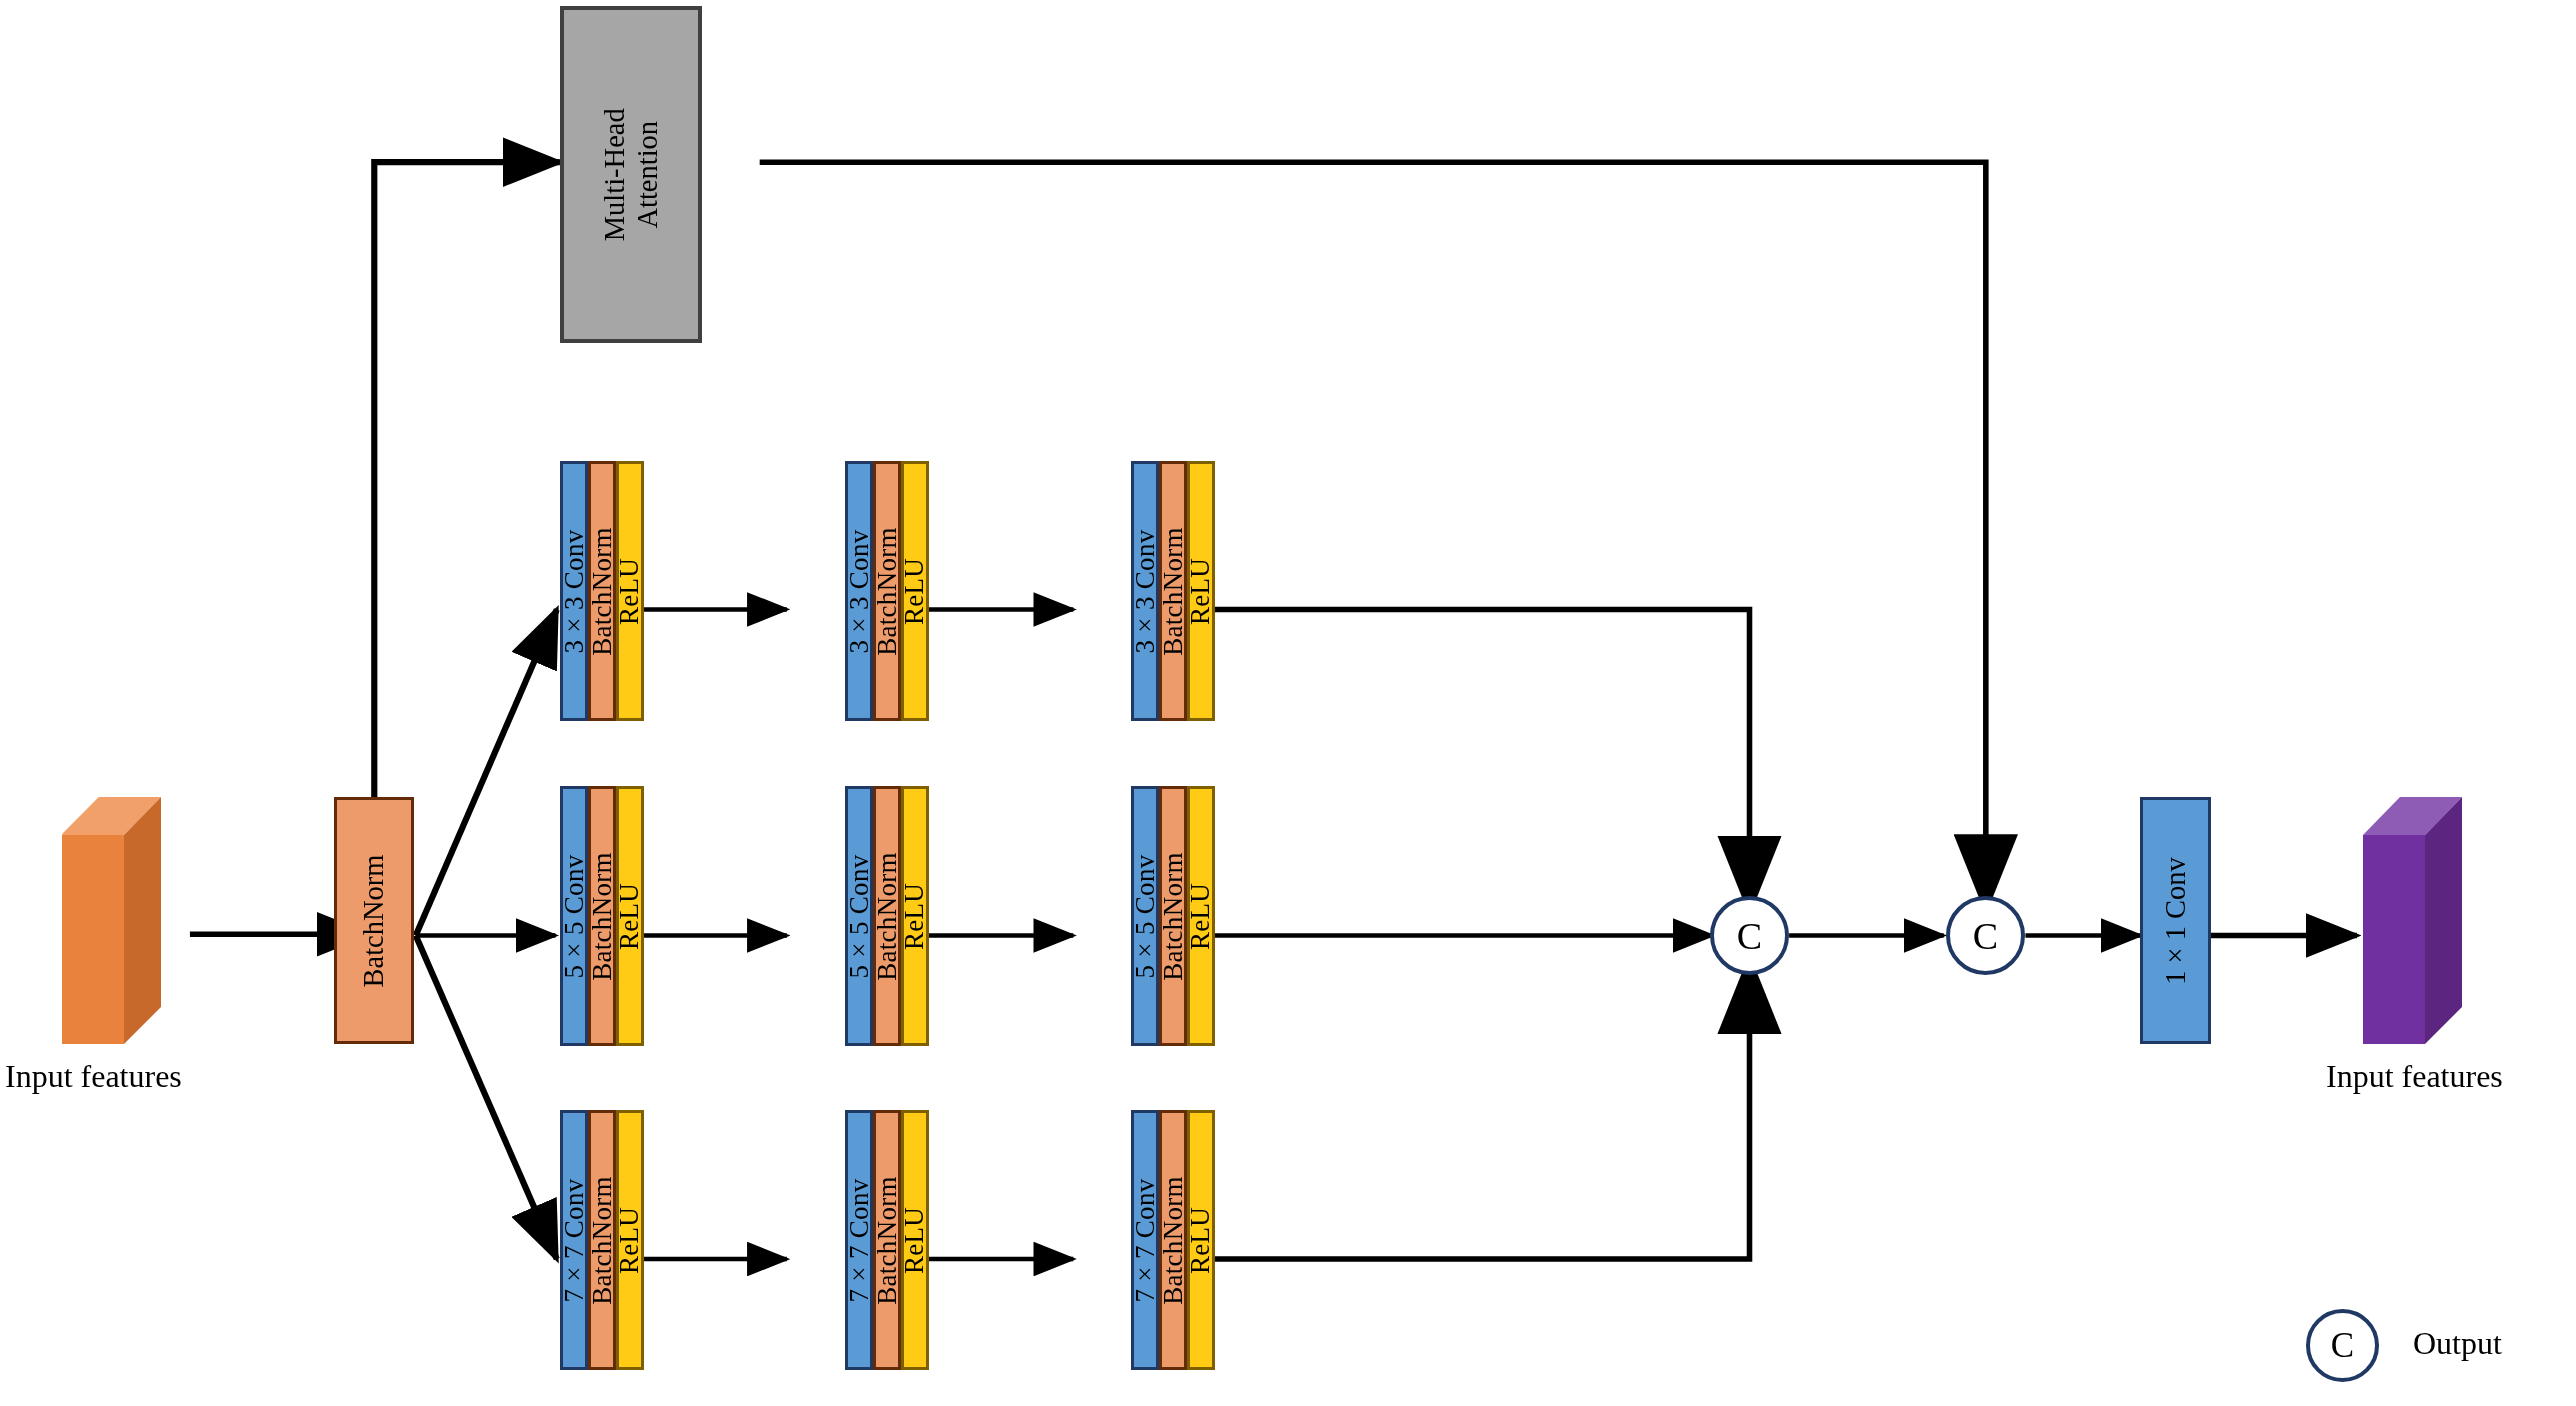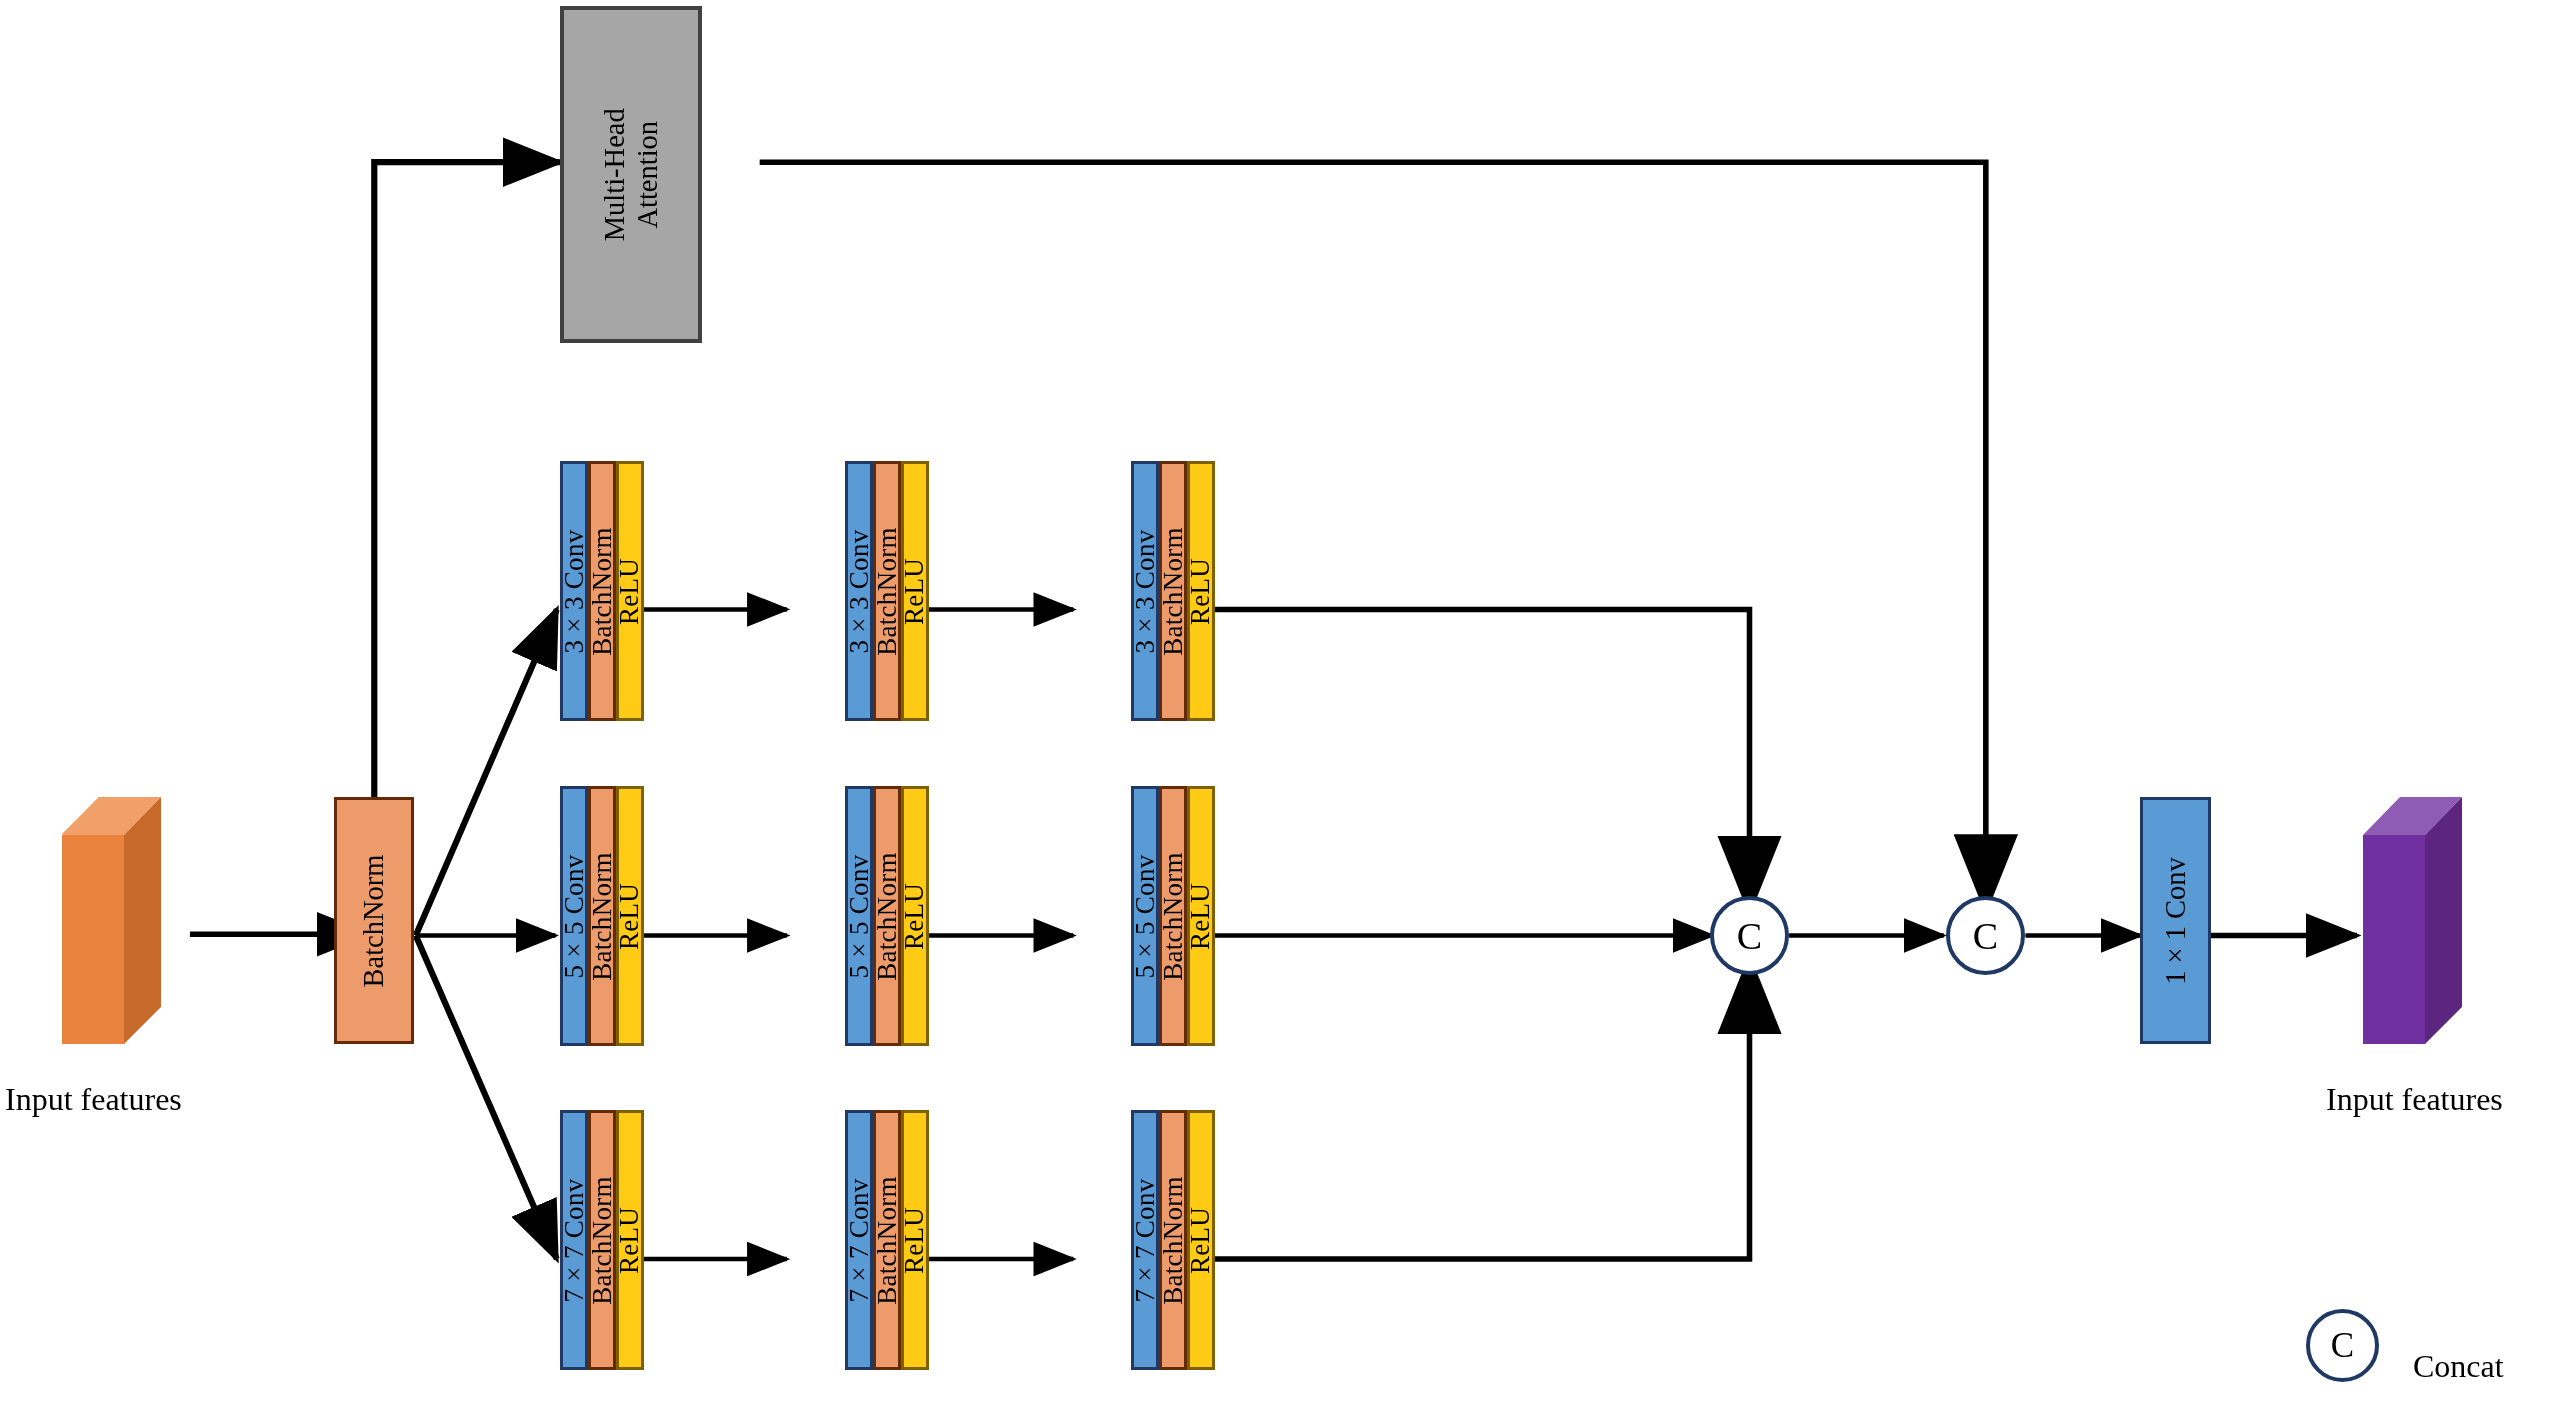--- a/index.html
+++ b/index.html
@@ -103,21 +103,20 @@
     display:flex;align-items:center;justify-content:center;
     font-size:35px;
   }
 
   
   .caption{
     position:absolute;
     font-size:32px;
     white-space:nowrap;
     color:#000;
-    margin-top:23px;
   }
 </style>
 </head>
 <body>
 
 <div id="stage">
 
   <svg class="wires" viewBox="0 0 4164 2274" xmlns="http://www.w3.org/2000/svg">
     <defs>
       <marker id="ah" markerWidth="10" markerHeight="8" refX="9.2" refY="4" orient="auto" markerUnits="strokeWidth">
@@ -294,16 +293,16 @@
                 clip-path:polygon(37px 0, 99px 0, 62px 38px, 0 38px);"></div>
     <div style="position:absolute;left:62px;top:0;width:37px;height:247px;background:#5B2580;
                 clip-path:polygon(37px 0, 37px 210px, 0 247px, 0 38px);"></div>
     <div style="position:absolute;left:0;top:38px;width:62px;height:209px;background:#7030A0;"></div>
   </div>
   <div class="caption" style="left:2326px;top:1058px;">Input features</div>
 
   <div class="concat-legend" style="left:2306px;top:1309px;width:73px;height:73px;">
     <span>C</span>
   </div>
-  <div class="caption" style="left:2413px;top:1325px;">Concat</div>
+  <div class="caption" style="left:2413px;top:1325px;">Output</div>
 
 </div>
 
 
 </body></html>

